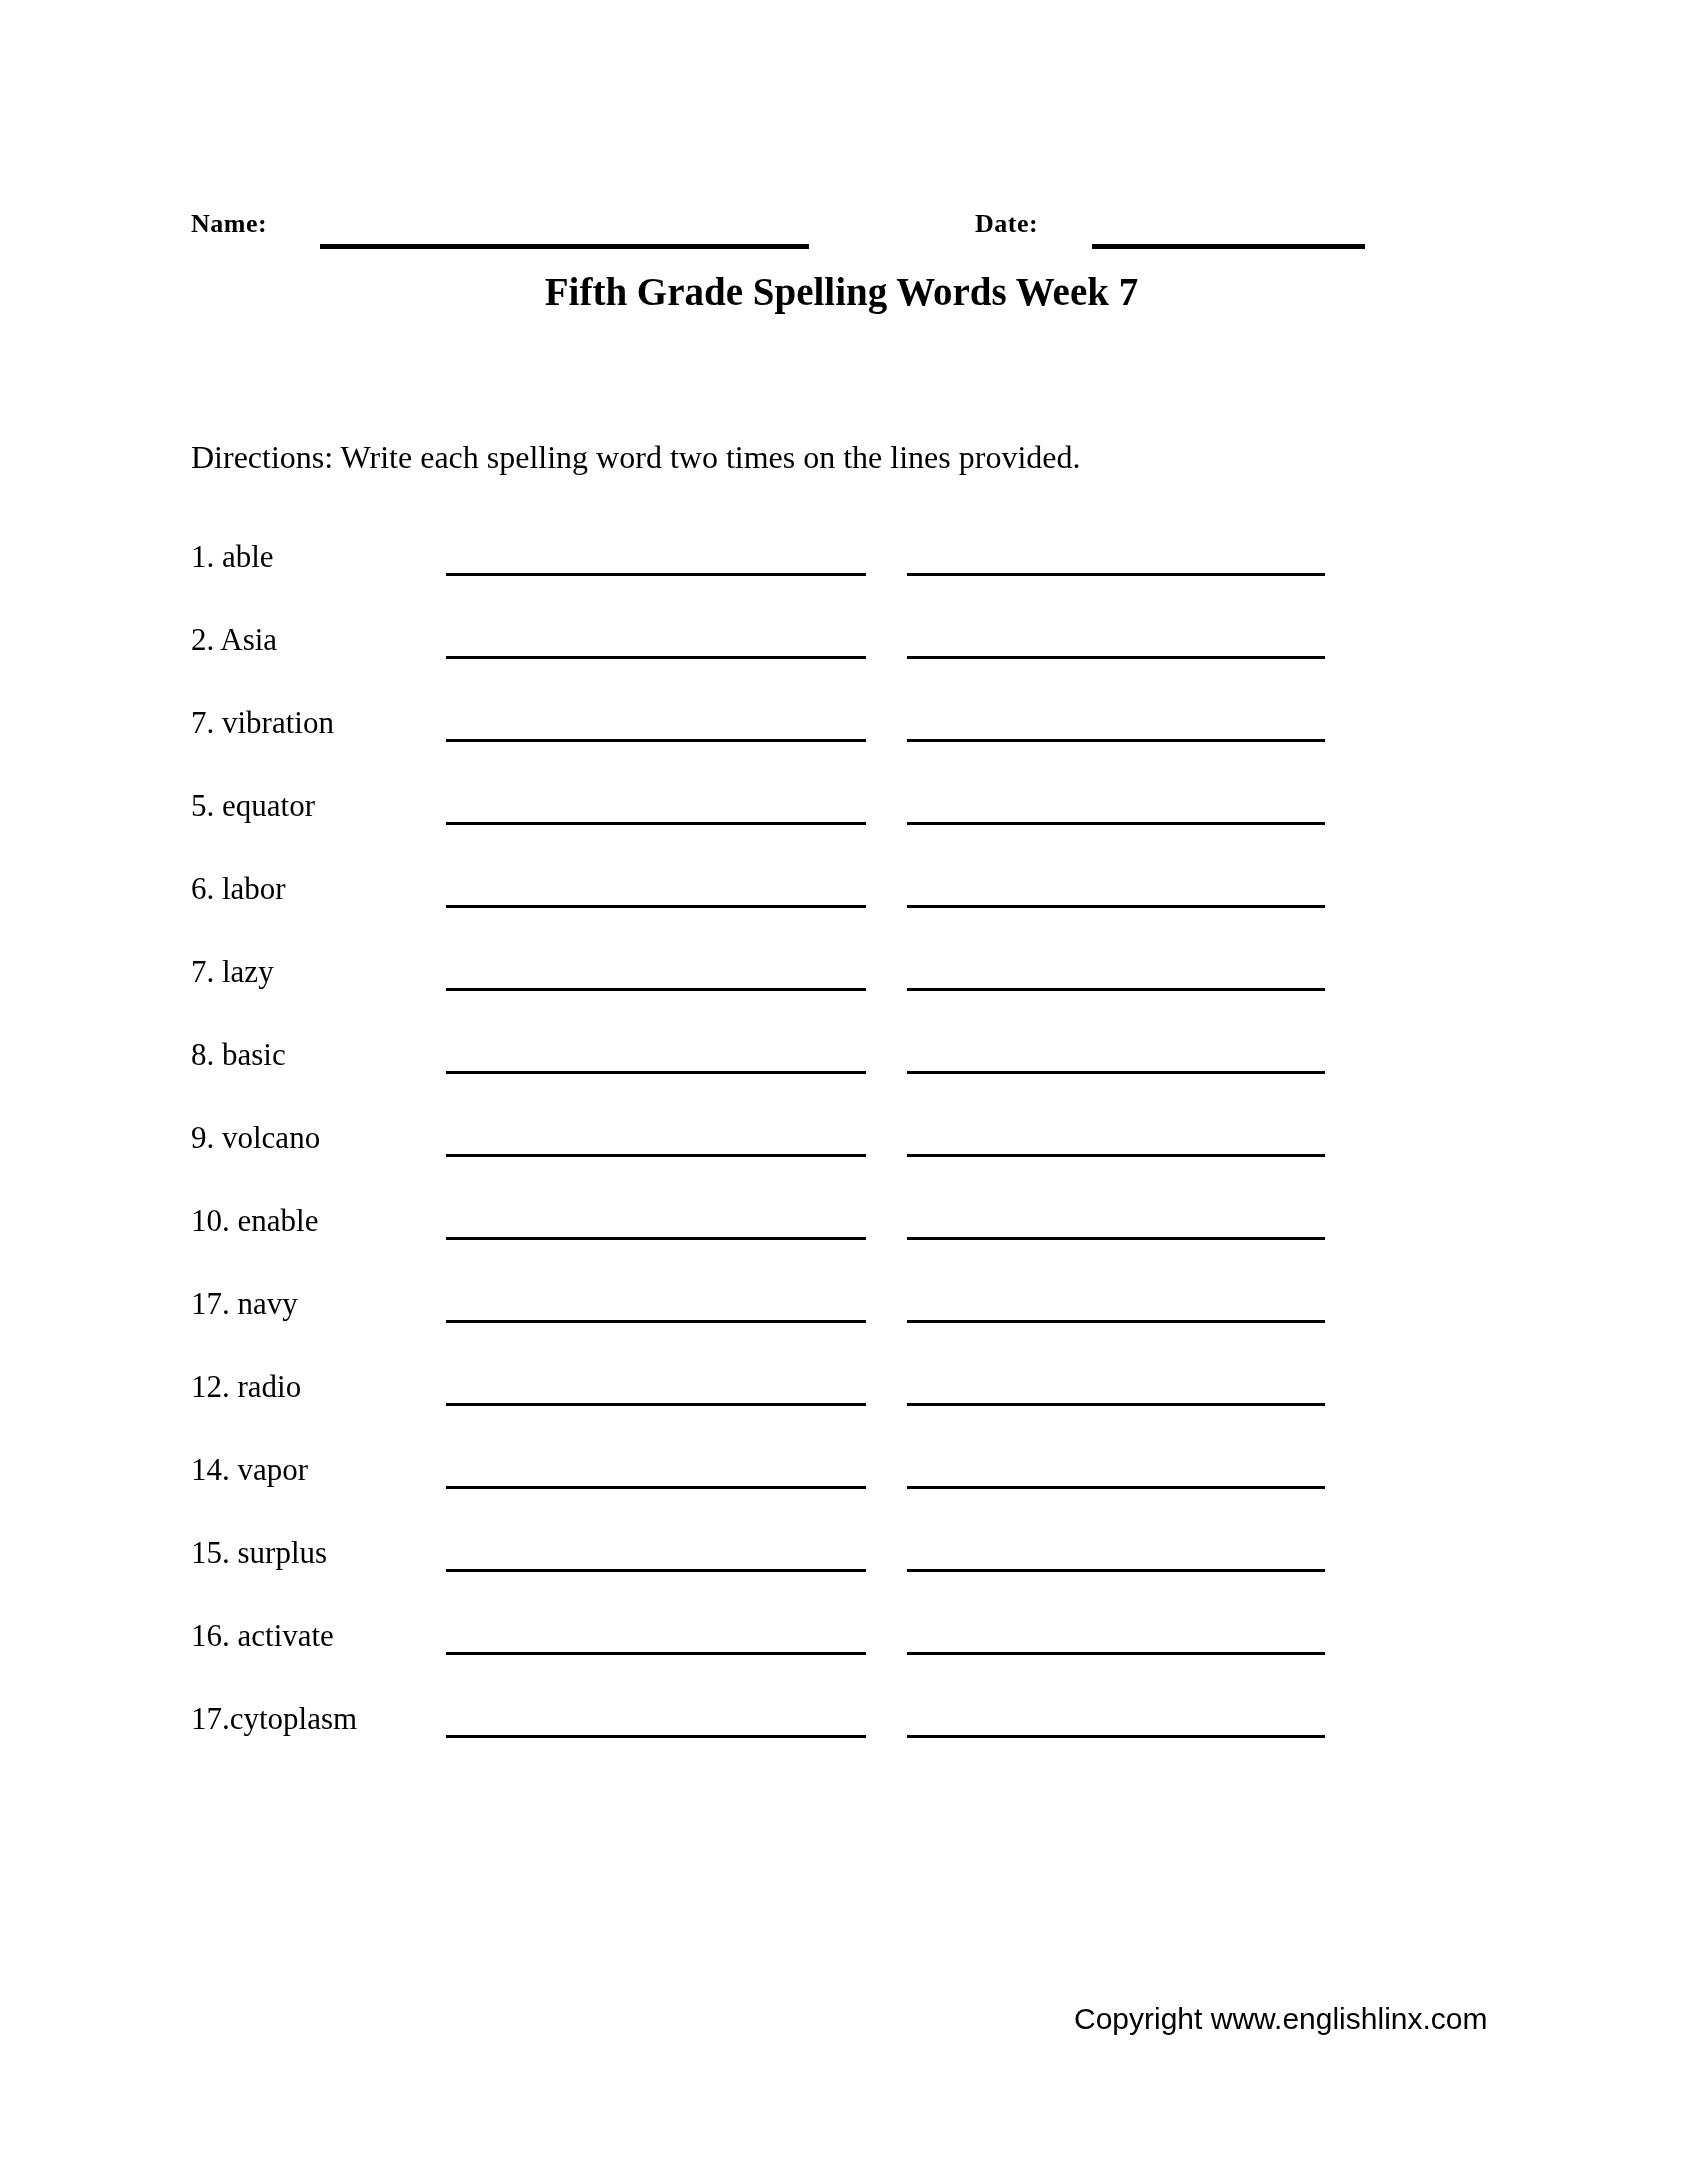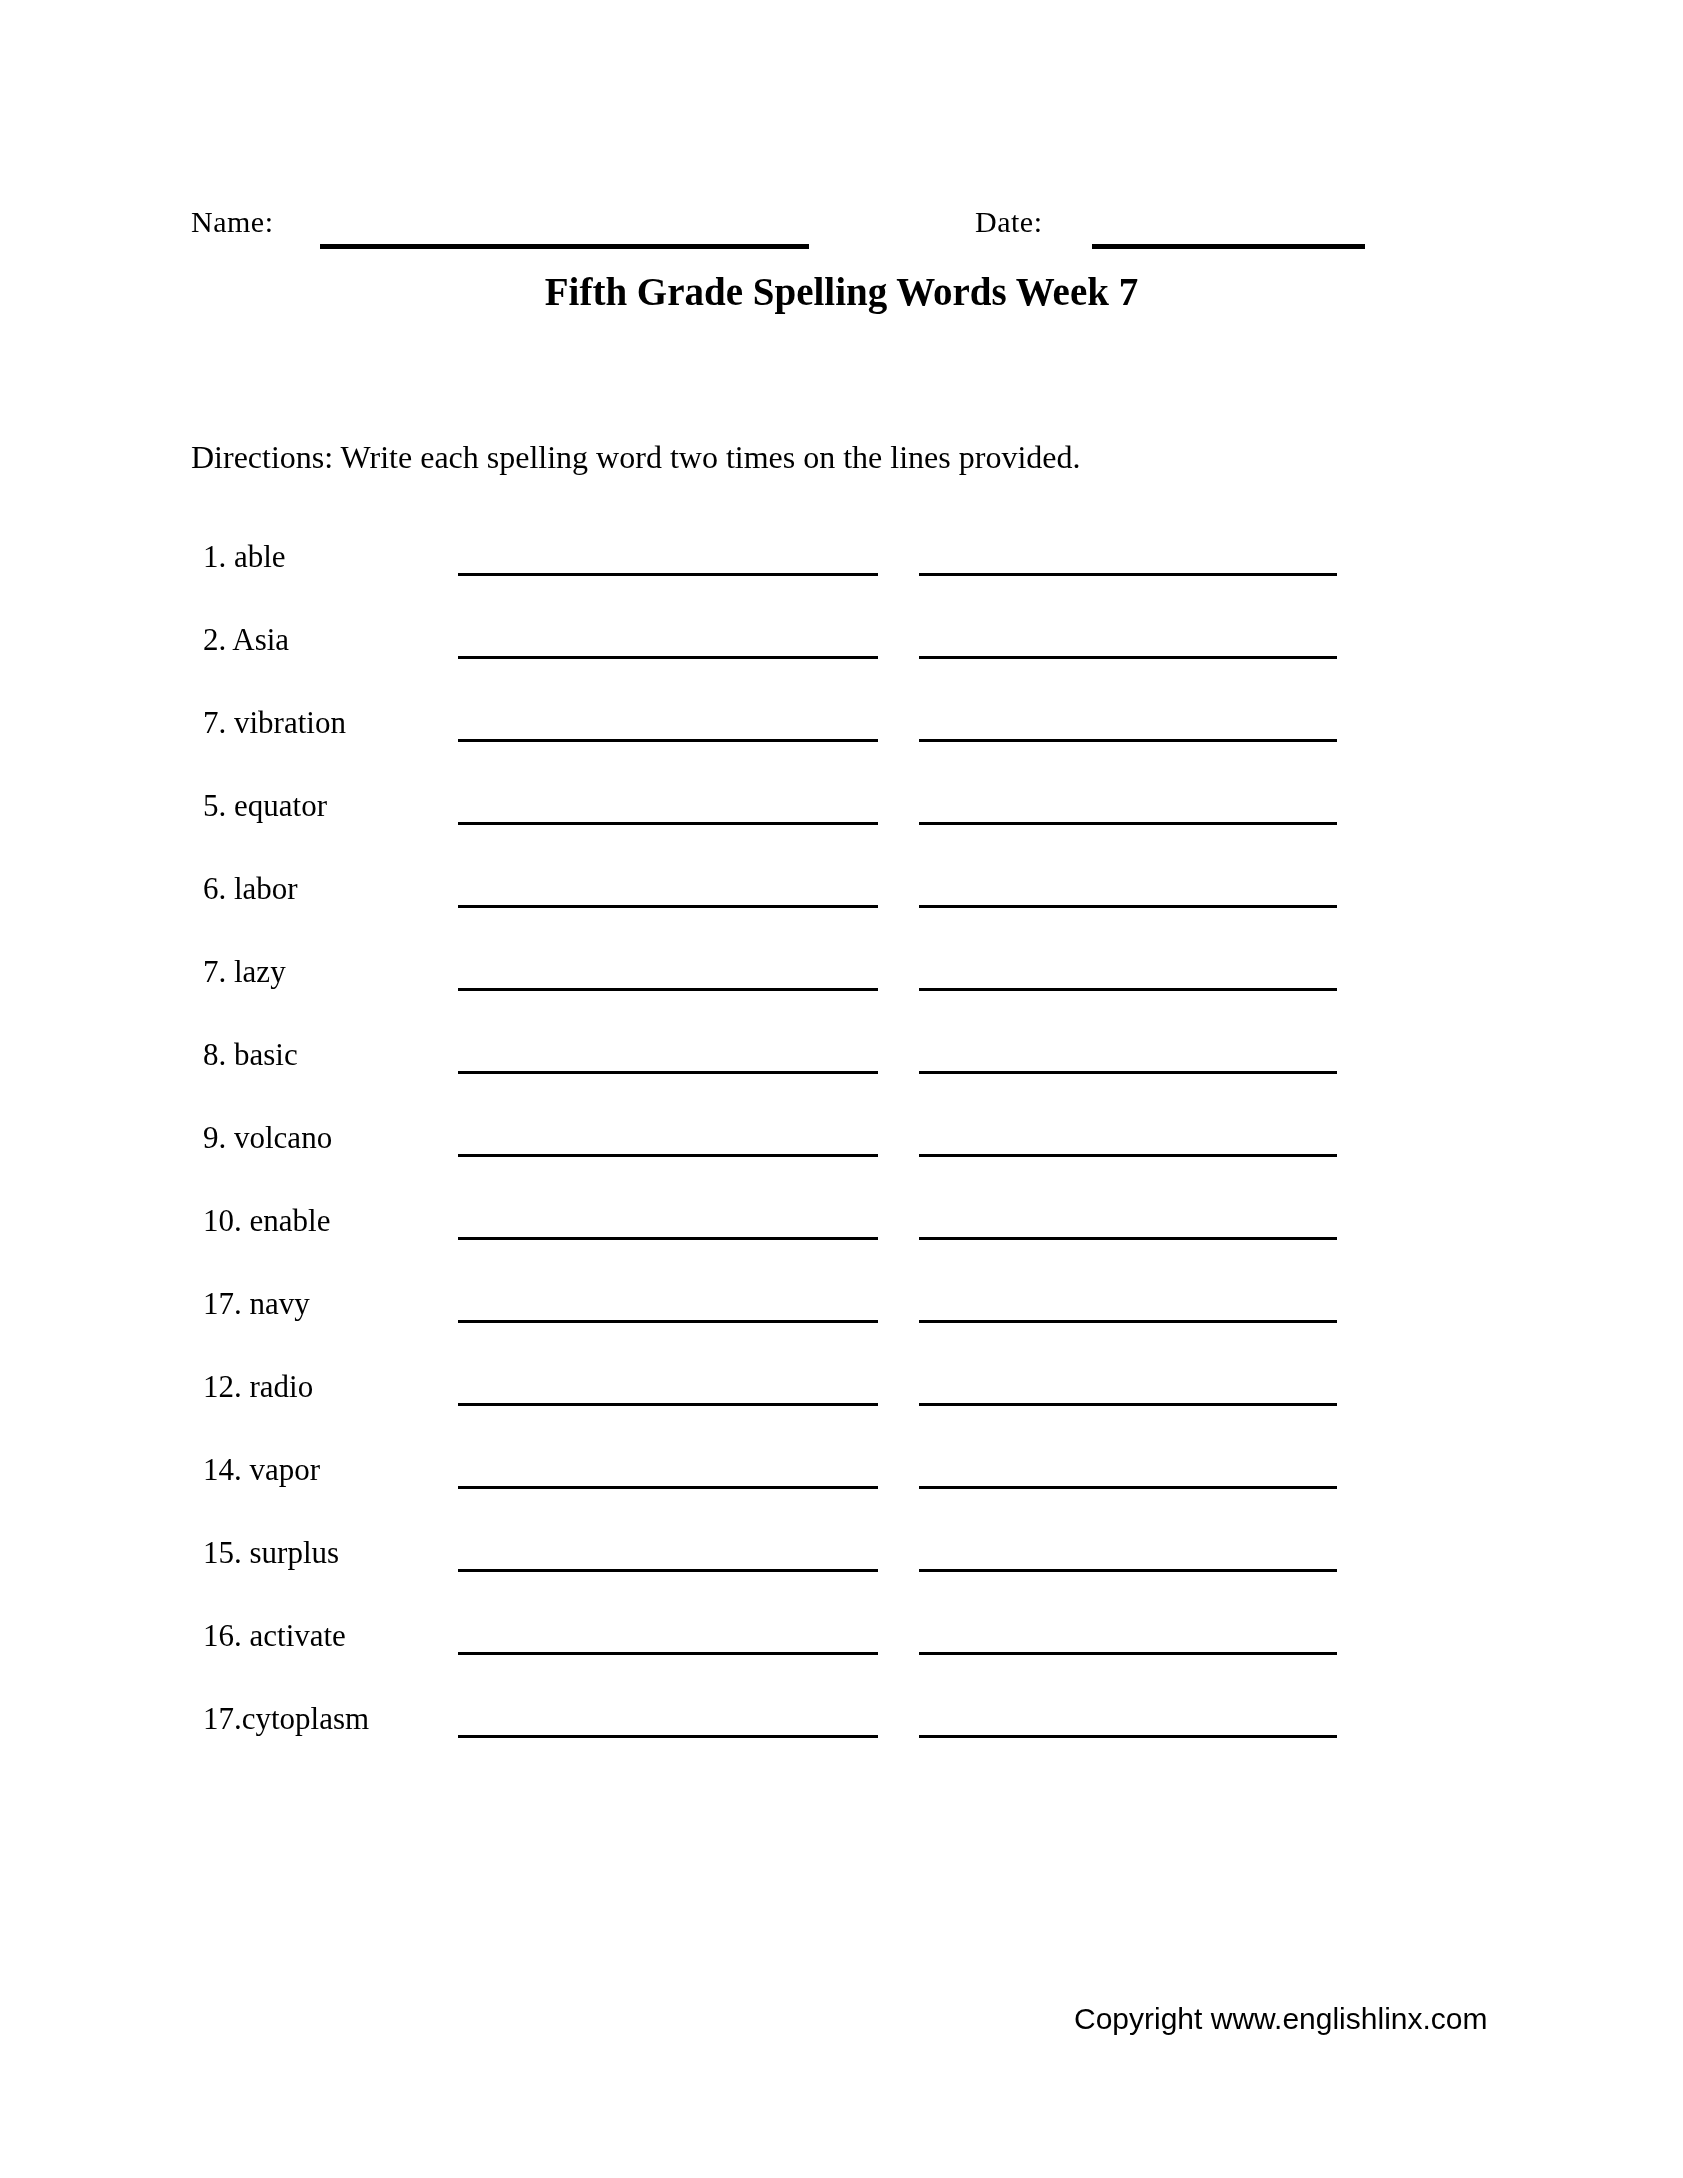--- a/index.html
+++ b/index.html
@@ -22,22 +22,22 @@
     position: absolute;
     top: 194px;
     height: 55px;
   }
   .field-group.name { left: 191px; width: 634px; }
   .field-group.date { left: 975px; width: 396px; }
   .field-label {
     position: absolute;
     left: 0;
     bottom: 10px;
-    font-weight: normal;
-    font-size: 30px;
+    font-weight: bold;
+    font-size: 26px;
     letter-spacing: 0.5px;
     white-space: nowrap;
   }
   .field-line {
     position: absolute;
     bottom: 0;
     height: 0;
     border-bottom: 5px solid #000000;
   }
   .field-group.name .field-line { left: 129px; width: 489px; }
@@ -67,21 +67,21 @@
     top: 439px;
     left: 191px;
     font-size: 32px;
     white-space: nowrap;
   }
 
   
   .word-list {
     position: absolute;
     top: 531px;
-    left: 12px;
+    left: 0;
     width: 1597px;
   }
   .word-row {
     position: relative;
     height: 83px;
   }
   .word-label {
     position: absolute;
     left: 191px;
     top: 8px;

